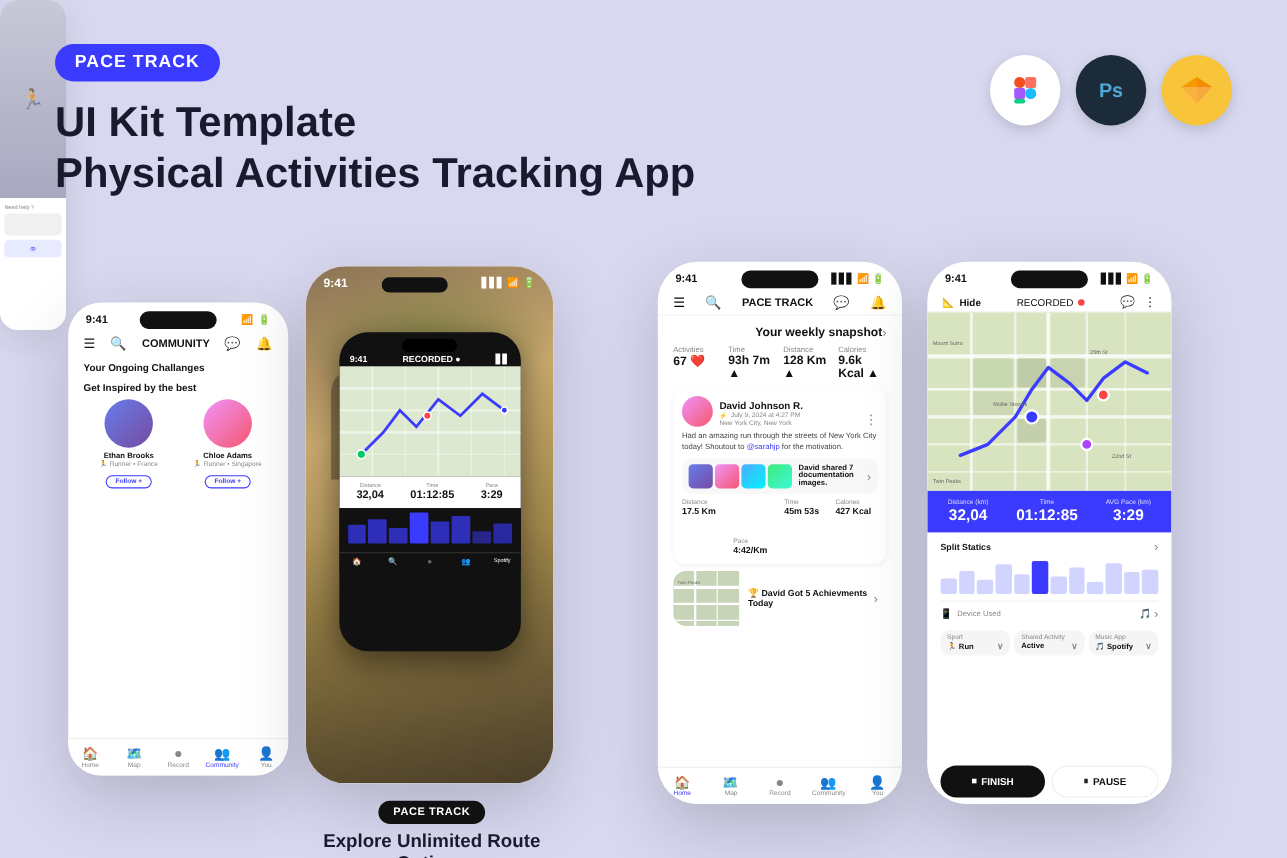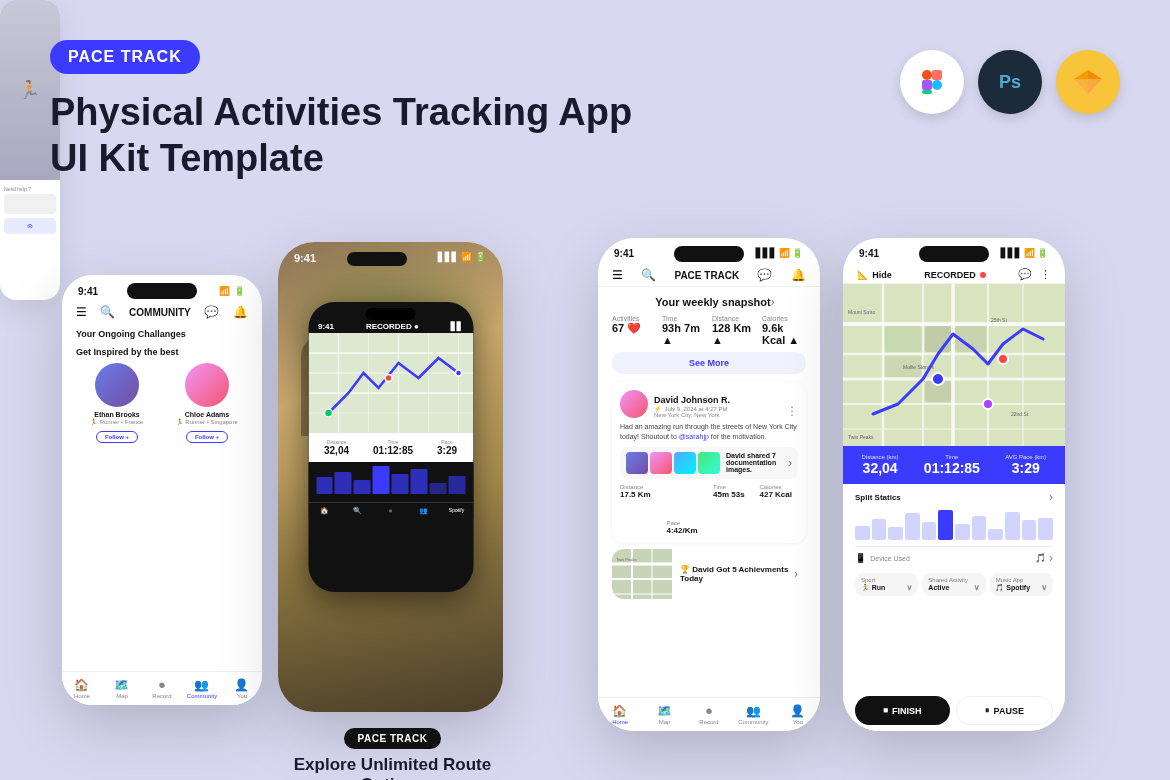--- a/index.html
+++ b/index.html
@@ -218,22 +218,22 @@
     .search-icon { font-size: 12px; color: #111; }
     .chat-icon { font-size: 12px; color: #111; }
     .bell-icon { font-size: 12px; color: #111; }
   </style>
 </head>
 <body>
 
 <div class="header">
   <div class="logo-badge">PACE TRACK</div>
   <div class="headline">
+    <div>UI Kit Template</div>
     <div>Physical Activities Tracking App</div>
-    <div>UI Kit Template</div>
   </div>
 </div>
 
 <div class="tool-icons">
   <div class="tool-icon tool-figma">
     <svg width="32" height="32" viewBox="0 0 32 32" fill="none">
       <rect x="6" y="4" width="10" height="10" rx="5" fill="#F24E1E"></rect>
       <rect x="16" y="4" width="10" height="10" rx="2" fill="#FF7262"></rect>
       <rect x="6" y="14" width="10" height="10" rx="2" fill="#A259FF"></rect>
       <rect x="6" y="24" width="10" height="4" rx="2" fill="#0ACF83"></rect>
@@ -427,21 +427,21 @@
   <div style="display:flex;align-items:center;justify-content:space-between;padding:4px 14px;border-bottom:1px solid #f0f0f0;">
     <span style="font-size:12px;">☰</span>
     <span style="font-size:12px;">🔍</span>
     <span style="font-size:10px;font-weight:800;color:#111;">PACE TRACK</span>
     <span style="font-size:12px;">💬</span>
     <span style="font-size:12px;">🔔</span>
   </div>
 
   <div style="padding:8px 14px;overflow:hidden;height:calc(100% - 90px);">
     
-    <div style="display:flex;justify-content:center;align-items:center;margin-bottom:6px;margin-left:12px;">
+    <div style="display:flex;justify-content:flex-end;align-items:center;margin-bottom:6px;margin-left:12px;">
       <div style="font-size:11px;font-weight:800;color:#111;">Your weekly snapshot</div>
       <span style="font-size:12px;color:#888;">›</span>
     </div>
 
     
     <div style="display:flex;gap:6px;margin-bottom:6px;">
       <div style="flex:1;">
         <div style="font-size:7px;color:#888;">Activities</div>
         <div style="font-size:11px;font-weight:800;color:#111;">67 ❤️</div>
       </div>
@@ -453,21 +453,20 @@
         <div style="font-size:7px;color:#888;">Distance</div>
         <div style="font-size:11px;font-weight:800;color:#111;">128 Km ▲</div>
       </div>
       <div style="flex:1;">
         <div style="font-size:7px;color:#888;">Calories</div>
         <div style="font-size:11px;font-weight:800;color:#111;">9.6k Kcal ▲</div>
       </div>
     </div>
 
     
-    <button style="background:#f0f2ff;color:#3b3bff;border:none;border-radius:10px;padding:6px 0;width:100%;font-size:9px;font-weight:600;text-align:center;margin-bottom:8px;cursor:pointer;">See More</button>
 
     
     <div style="background:white;border-radius:12px;padding:8px;margin-bottom:6px;box-shadow:0 1px 4px rgba(0,0,0,0.06);">
       <div style="display:flex;align-items:flex-end;gap:6px;margin-bottom:4px;">
         <div style="width:28px;height:28px;border-radius:50%;background:linear-gradient(135deg,#f093fb,#f5576c);flex-shrink:0;"></div>
         <div style="flex:1;">
           <div style="font-size:9px;font-weight:700;color:#111;">David Johnson R.</div>
           <div style="font-size:6px;color:#888;display:flex;align-items:center;gap:3px;">
             <span>⚡</span>
             <span>July 9, 2024 at 4:27 PM</span>
@@ -553,21 +552,21 @@
       <span style="font-size:9px;">▋▋▋ 📶 🔋</span>
     </div>
   </div>
 
   <div style="display:flex;align-items:center;justify-content:space-between;padding:4px 14px 2px;border-bottom:1px solid #f0f0f0;">
     <div style="display:flex;align-items:center;gap:4px;">
       <span style="font-size:9px;">📐</span>
       <span style="font-size:9px;font-weight:600;color:#111;">Hide</span>
     </div>
     <div style="display:flex;align-items:center;gap:4px;">
-      <span style="font-size:9px;font-weight:700;color:#111;">RECORDED</span>
+      <span style="font-size:9px;font-weight:400;color:#111;">RECORDED</span>
       <span style="width:6px;height:6px;background:#ff4444;border-radius:50%;display:inline-block;"></span>
     </div>
     <div style="display:flex;gap:8px;">
       <span style="font-size:11px;">💬</span>
       <span style="font-size:11px;">⋮</span>
     </div>
   </div>
 
   <div style="width:100%;height:162px;background:#dde8c8;position:relative;overflow:hidden;">
     <svg width="222" height="162" style="position:absolute;top:0;left:0;" viewBox="0 0 222 162">

